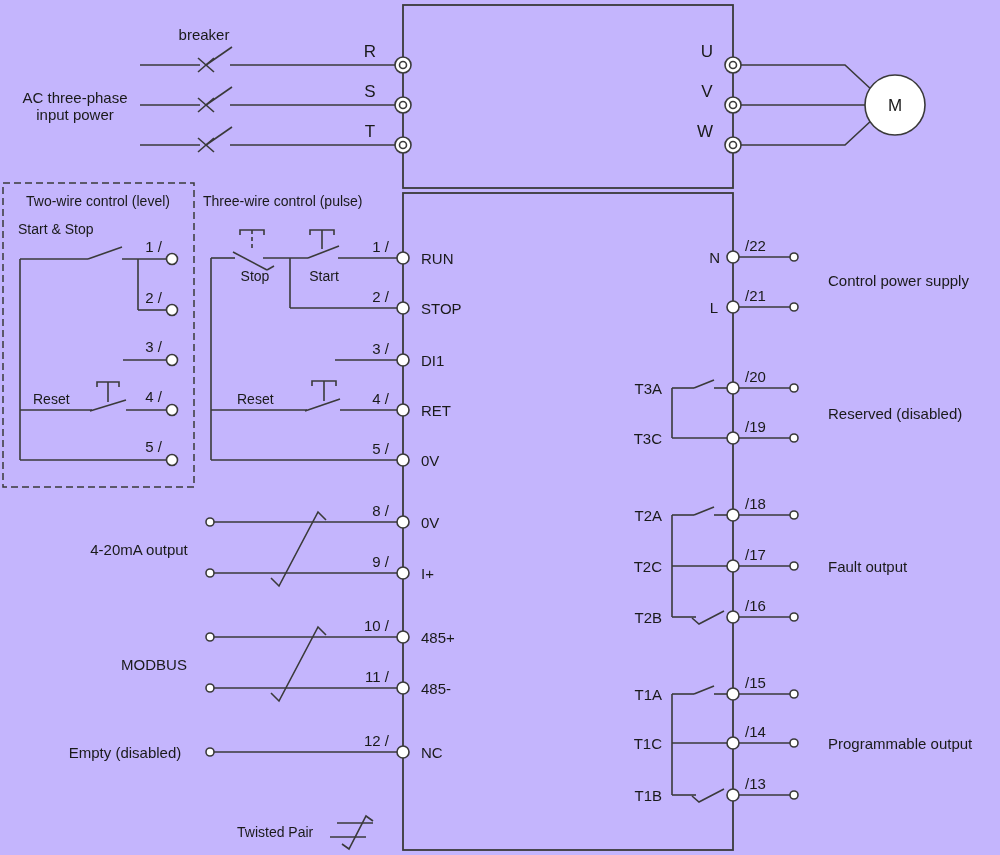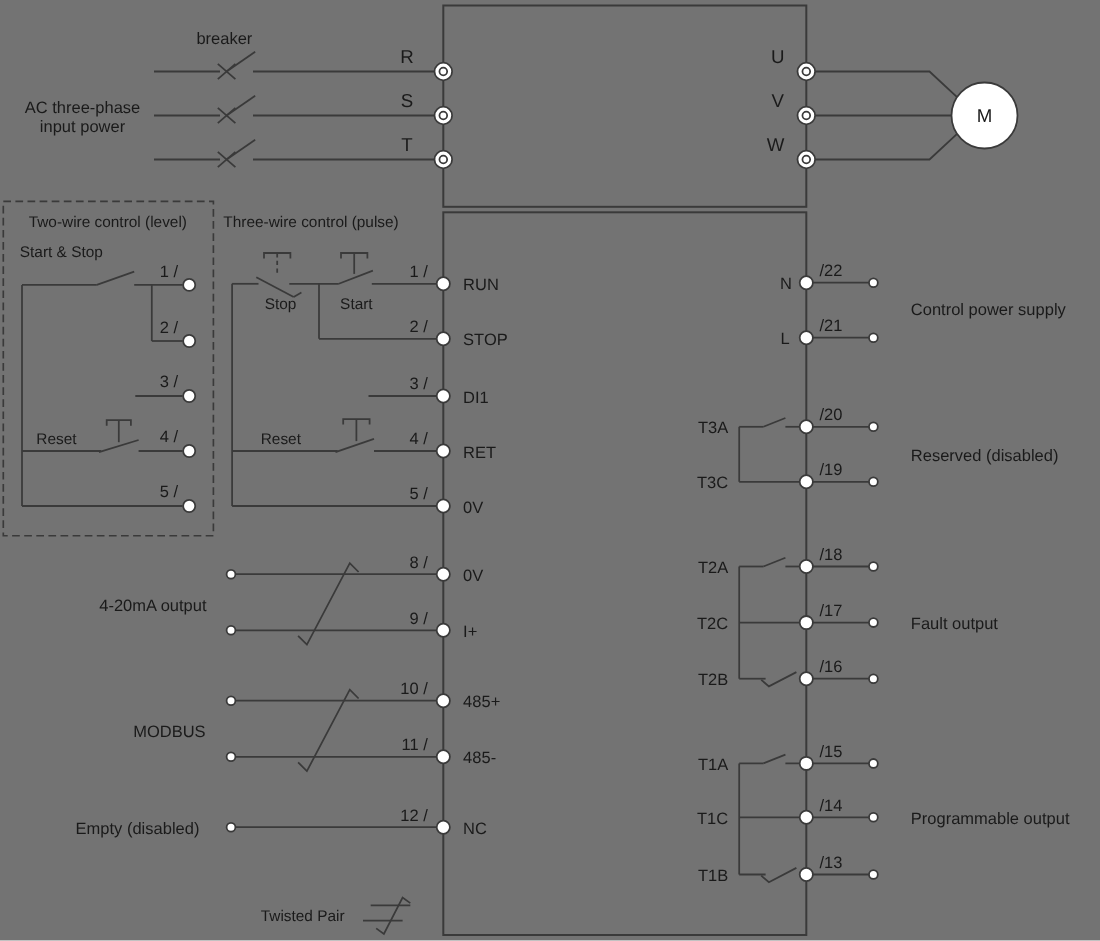--- a/index.html
+++ b/index.html
@@ -1,16 +1,16 @@
 <!DOCTYPE html>
 <html><head>
 <meta charset="utf-8">
 <style>
   html,body{margin:0;padding:0;background:#ffffff;}
-  .stage{position:relative;width:1000px;height:855px;background:#737373;overflow:hidden;
+  .stage{position:relative;width:1000px;height:855px;background:#c4b5fd;overflow:hidden;
          font-family:"Liberation Sans",sans-serif;}
   svg text{fill:#1a1a1a;font-family:"Liberation Sans",sans-serif;}
   svg .wire{stroke:#3a3a3a;stroke-width:1.6;fill:none;}
   svg .boxline{stroke:#3a3a3a;stroke-width:1.8;fill:none;}
   svg .dashbox{stroke:#3a3a3a;stroke-width:1.5;fill:none;stroke-dasharray:7 4;}
   svg .term{stroke:#3a3a3a;stroke-width:1.6;fill:#ffffff;}
   svg .t14{font-size:14px;} svg .t15{font-size:15px;} svg .t17{font-size:17px;}
 </style>
 </head>
 <body>

